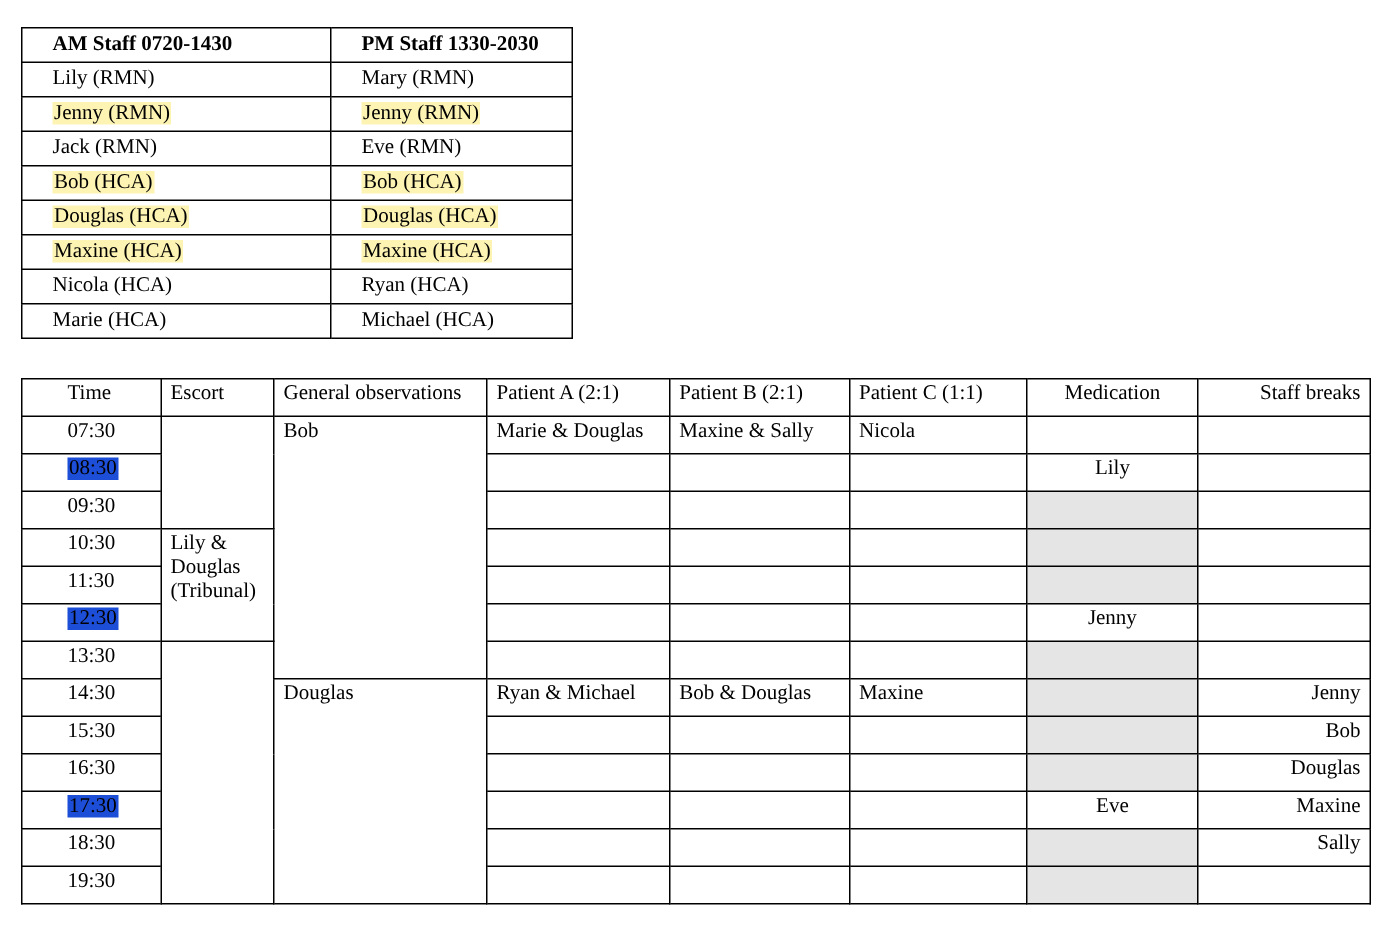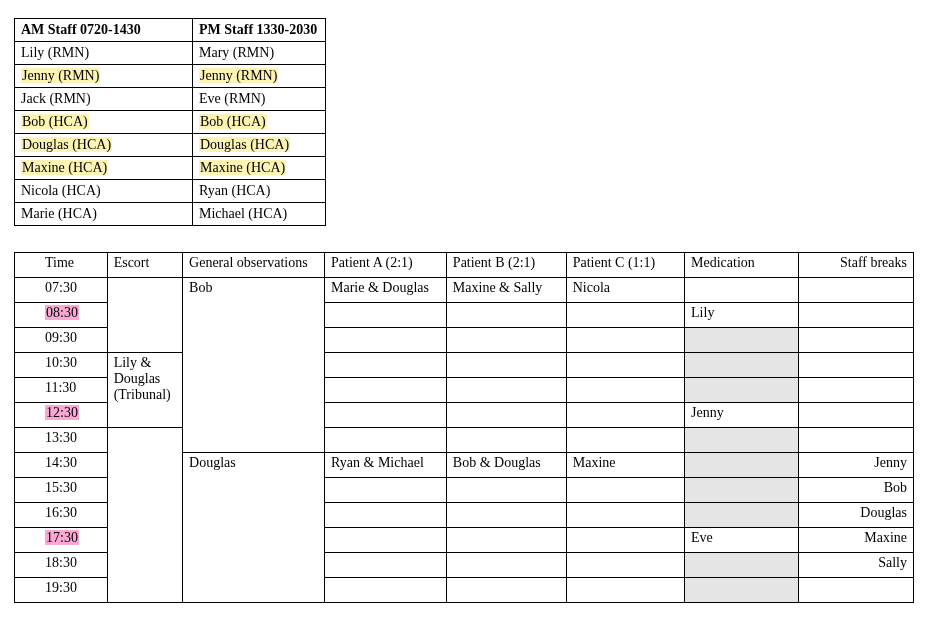--- a/index.html
+++ b/index.html
@@ -10,21 +10,21 @@
     background: #fff;
     color: #000;
     width: 933px;
     box-sizing: border-box;
   }
   table {
     border-collapse: collapse;
   }
   .staff-table td {
     border: 1px solid #000;
-    padding: 2px 6px;
+    padding: 2px 20px;
     height: 18px;
     vertical-align: middle;
     white-space: nowrap;
   }
   .staff-table td:first-child { width: 165px; }
   .staff-table td:last-child  { width: 120px; }
 
   .staff-table .hdr { font-weight: bold; }
 
   .hl {
@@ -44,28 +44,28 @@
     vertical-align: top;
     font-size: 14px;
     white-space: nowrap;
   }
   .sched .time-col  { width: 62px; padding-left: 30px; }
   .sched .escort-col{ width: 64px; }
   .sched .gen-col   { width: 132px; }
   .sched .patA-col,
   .sched .patB-col,
   .sched .patC-col  { width: 112px; }
-  .sched .med-col   { width: 112px; }
+  .sched .med-col   { width: 112px; text-align: center; }
   .sched .break-col { width: 112px; text-align: right; }
 
   .greyed { background: #e5e5e5; }
 
   .ghl {   
     display: inline;
-    background: #f9a8d4;
+    background: #1d4ed8;
     padding: 0 1px;
   }
 </style>
 </head>
 <body>
 
 <table class="staff-table">
   <tbody>
       <tr>
     <td class="hdr">AM Staff 0720-1430</td>

